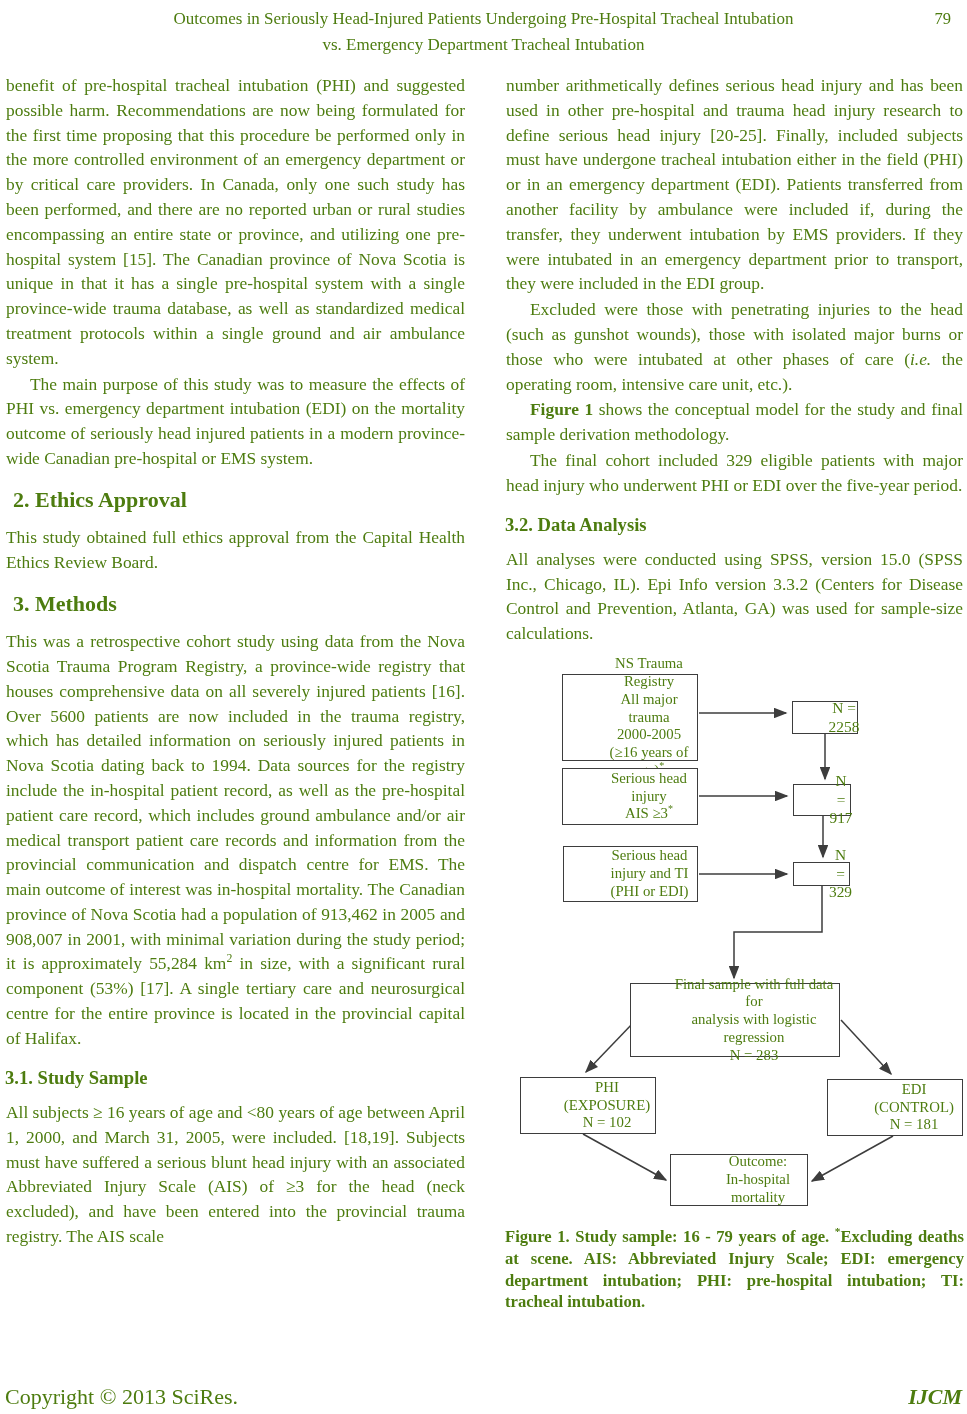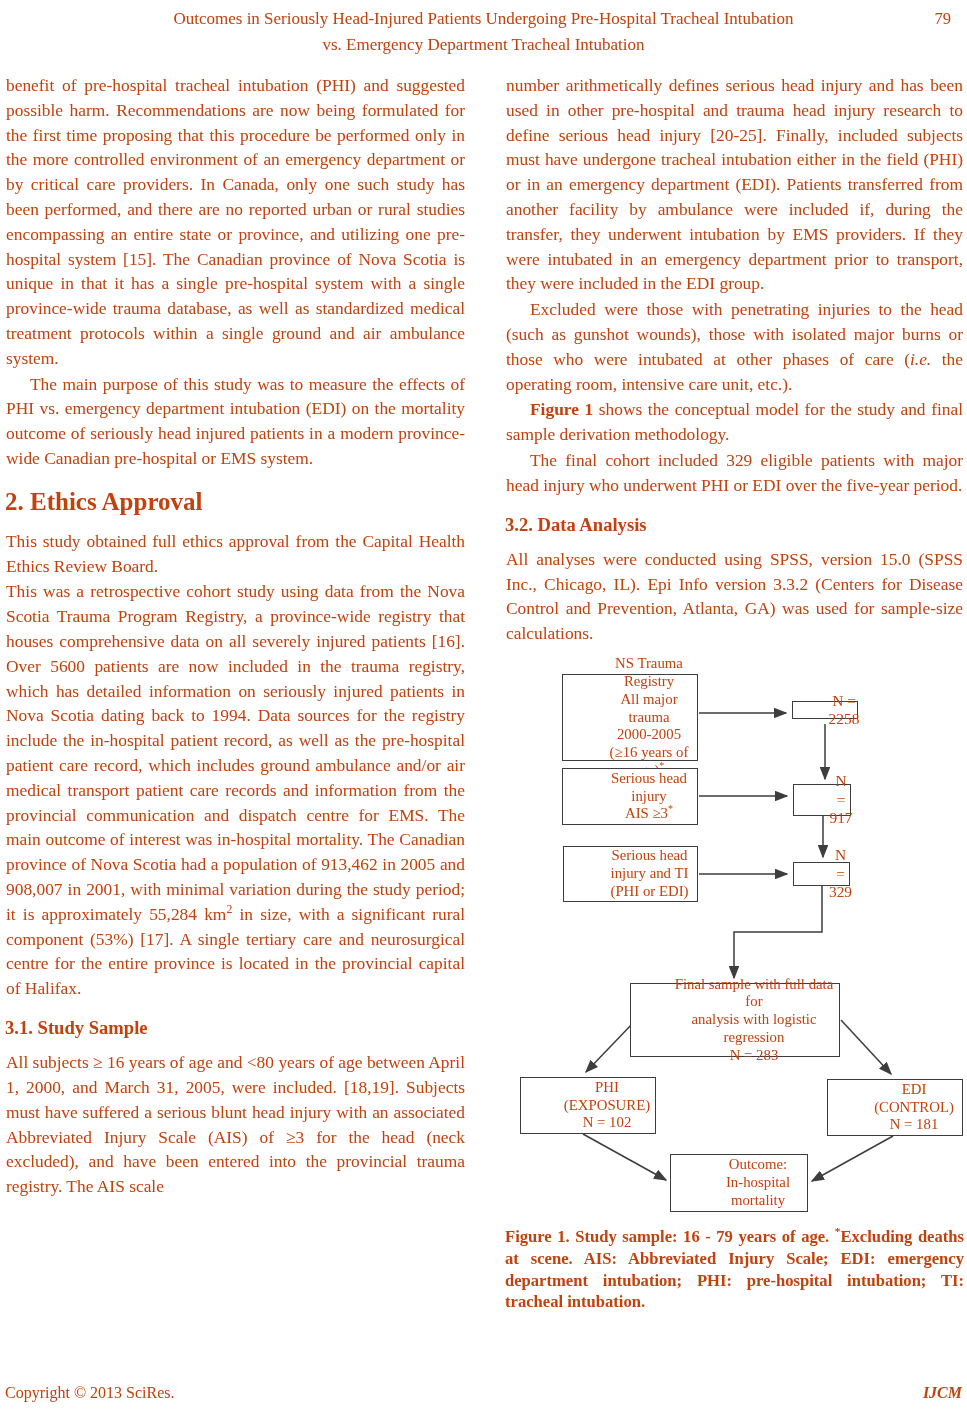--- a/index.html
+++ b/index.html
@@ -1,58 +1,59 @@
 <!DOCTYPE html>
 <html><head>
 <meta charset="utf-8">
 <style>
   html,body{margin:0;padding:0;background:#ffffff;}
   .page{position:relative;width:967px;height:1414px;background:#fff;overflow:hidden;
-        font-family:"Liberation Serif","DejaVu Serif",serif;color:#c2410c;}
+        font-family:"Liberation Serif","DejaVu Serif",serif;color:#4d7c0f;}
   .running-head{position:absolute;top:6px;left:80px;right:80px;text-align:center;
         font-size:17px;line-height:26px;}
   .page-num{position:absolute;top:6px;right:16px;font-size:16.5px;line-height:26px;}
   .col{position:absolute;top:72px;text-align:justify;font-size:17.4px;line-height:24.8px;}
   .col-left{left:5px;width:461px;}
   .col-right{left:505px;width:459px;}
   .col p{margin:1px;}
   p.ind{text-indent:24px;}
-  h2.sec{font-size:25px;margin:16px 0 12px 0;text-align:left;line-height:1.2;}
+  h2.sec{font-size:22px;margin:16px 0 12px 8px;text-align:left;line-height:1.2;}
   h3.subsec{font-size:18.6px;margin:16px 0 11px 0;text-align:left;line-height:1.2;}
   sup.s{font-size:68%;vertical-align:super;line-height:0;}
   .it{font-style:italic;}
   .bd{font-weight:bold;}
   
   .fig{position:relative;width:459px;height:552px;margin-top:22px;}
   .arrows{position:absolute;left:0;top:0;}
   .node{position:absolute;border:1.5px solid #3d3d3d;background:#fff;box-sizing:border-box;
         display:flex;flex-direction:column;align-items:center;justify-content:center;
         font-size:14.8px;line-height:1.2;text-align:center;padding-left:38px;}
   .nbox{font-size:15.4px;}
   .caption{font-weight:bold;font-size:16.6px;line-height:21.8px;text-align:justify;margin-top:6px;}
   .footer{position:absolute;left:5px;right:5px;top:1384px;display:flex;
-        justify-content:space-between;font-size:16px;}
+        justify-content:space-between;font-size:22px;}
   .journal{font-weight:bold;font-style:italic;}
 </style>
 </head>
 <body>
 
 <div class="page">
 
   <div class="running-head">
     <div>Outcomes in Seriously Head-Injured Patients Undergoing Pre-Hospital Tracheal Intubation</div>
     <div>vs. Emergency Department Tracheal Intubation</div>
   </div>
   <div class="page-num">79</div>
 
   <div class="col col-left">
     <p>benefit of pre-hospital tracheal intubation (PHI) and suggested possible harm. Recommendations are now being formulated for the first time proposing that this procedure be performed only in the more controlled environment of an emergency department or by critical care providers. In Canada, only one such study has been performed, and there are no reported urban or rural studies encompassing an entire state or province, and utilizing one pre-hospital system [15]. The Canadian province of Nova Scotia is unique in that it has a single pre-hospital system with a single province-wide trauma database, as well as standardized medical treatment protocols within a single ground and air ambulance system.</p>
     <p class="ind">The main purpose of this study was to measure the effects of PHI vs. emergency department intubation (EDI) on the mortality outcome of seriously head injured patients in a modern province-wide Canadian pre-hospital or EMS system.</p>
     <h2 class="sec">2. Ethics Approval</h2>
     <p>This study obtained full ethics approval from the Capital Health Ethics Review Board.</p>
+    <h2 class="sec">3. Methods</h2>
     <p><span>This was a retrospective cohort study using data from the Nova Scotia Trauma Program Registry, a province-wide registry that houses comprehensive data on all severely injured patients [16]. Over 5600 patients are now included in the trauma registry, which has detailed information on seriously injured patients in Nova Scotia dating back to 1994. Data sources for the registry include the in-hospital patient record, as well as the pre-hospital patient care record, which includes ground ambulance and/or air medical transport patient care records and information from the provincial communication and dispatch centre for EMS. The main outcome of interest was in-hospital mortality. The Canadian province of Nova Scotia had a population of 913,462 in 2005 and 908,007 in 2001, with minimal variation during the study period; it is approximately 55,284 km</span><sup class="s">2</sup><span> in size, with a significant rural component (53%) [17]. A single tertiary care and neurosurgical centre for the entire province is located in the provincial capital of Halifax.</span></p>
     <h3 class="subsec">3.1. Study Sample</h3>
     <p>All subjects ≥ 16 years of age and &lt;80 years of age between April 1, 2000, and March 31, 2005, were included. [18,19]. Subjects must have suffered a serious blunt head injury with an associated Abbreviated Injury Scale (AIS) of ≥3 for the head (neck excluded), and have been entered into the provincial trauma registry. The AIS scale</p>
   </div>
 
   <div class="col col-right">
     <p>number arithmetically defines serious head injury and has been used in other pre-hospital and trauma head injury research to define serious head injury [20-25]. Finally, included subjects must have undergone tracheal intubation either in the field (PHI) or in an emergency department (EDI). Patients transferred from another facility by ambulance were included if, during the transfer, they underwent intubation by EMS providers. If they were intubated in an emergency department prior to transport, they were included in the EDI group.</p>
     <p class="ind"><span>Excluded were those with penetrating injuries to the head (such as gunshot wounds), those with isolated major burns or those who were intubated at other phases of care (</span><span class="it">i.e.</span><span> the operating room, intensive care unit, etc.).</span></p>
     <p class="ind"><span class="bd">Figure 1</span><span> shows the conceptual model for the study and final sample derivation methodology.</span></p>
     <p class="ind">The final cohort included 329 eligible patients with major head injury who underwent PHI or EDI over the five-year period.</p>
@@ -80,21 +81,21 @@
         </g>
       </svg>
 
       <div class="node" style="left:57px;top:6px;width:136px;height:87px;">
         <div>NS Trauma</div>
         <div>Registry</div>
         <div>All major trauma</div>
         <div>2000-2005</div>
         <div><span>(≥16 years of age)</span><sup class="s">*</sup></div>
       </div>
-      <div class="node nbox" style="left:287px;top:33px;width:66px;height:18px;">N = 2258</div>
+      <div class="node nbox" style="left:287px;top:33px;width:66px;height:33px;">N = 2258</div>
 
       <div class="node" style="left:57px;top:100px;width:136px;height:57px;">
         <div>Serious head</div>
         <div>injury</div>
         <div><span>AIS ≥3</span><sup class="s">*</sup></div>
       </div>
       <div class="node nbox" style="left:288px;top:116px;width:58px;height:32px;">N = 917</div>
 
       <div class="node" style="left:58px;top:178px;width:135px;height:56px;">
         <div>Serious head</div>
@@ -115,21 +116,21 @@
         <div>(EXPOSURE)</div>
         <div>N = 102</div>
       </div>
 
       <div class="node" style="left:322px;top:411px;width:136px;height:57px;">
         <div>EDI</div>
         <div>(CONTROL)</div>
         <div>N = 181</div>
       </div>
 
-      <div class="node" style="left:165px;top:486px;width:138px;height:58px;">
+      <div class="node" style="left:165px;top:486px;width:138px;height:52px;">
         <div>Outcome:</div>
         <div>In-hospital</div>
         <div>mortality</div>
       </div>
     </div>
 
     <div class="caption"><span>Figure 1. Study sample: 16 - 79 years of age. </span><sup class="s">*</sup><span>Excluding deaths at scene. AIS: Abbreviated Injury Scale; EDI: emergency department intubation; PHI: pre-hospital intubation; TI: tracheal intubation.</span></div>
   </div>
 
   <div class="footer">

